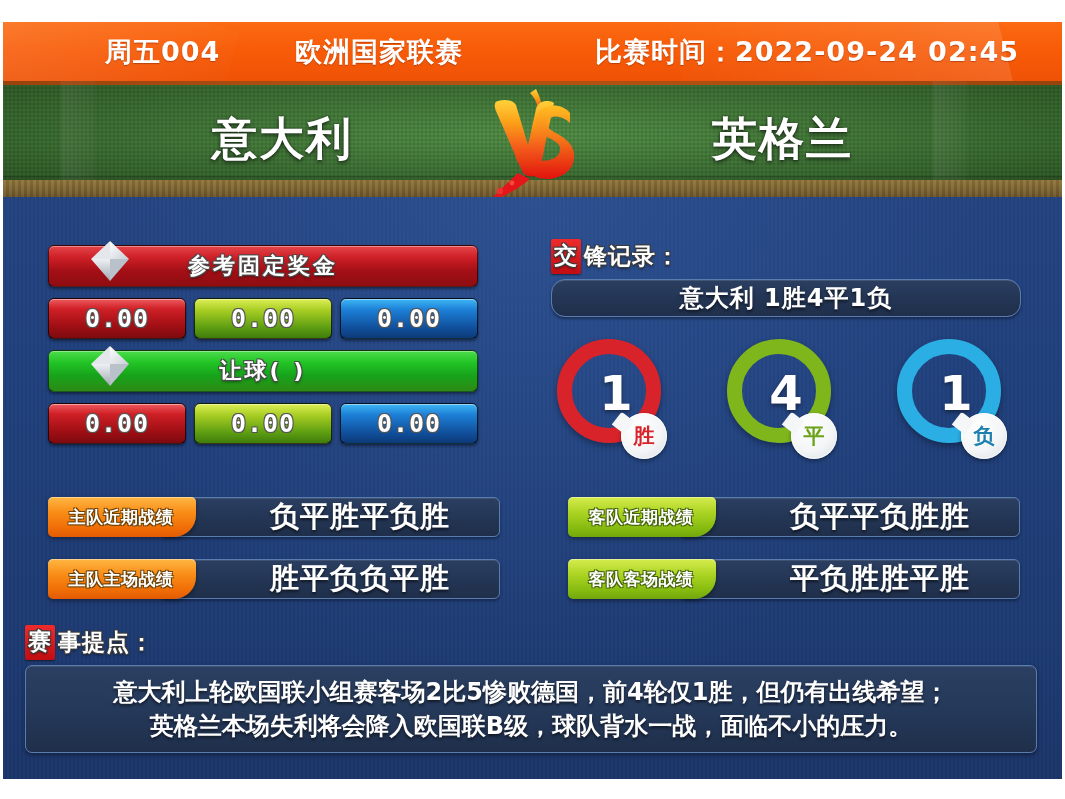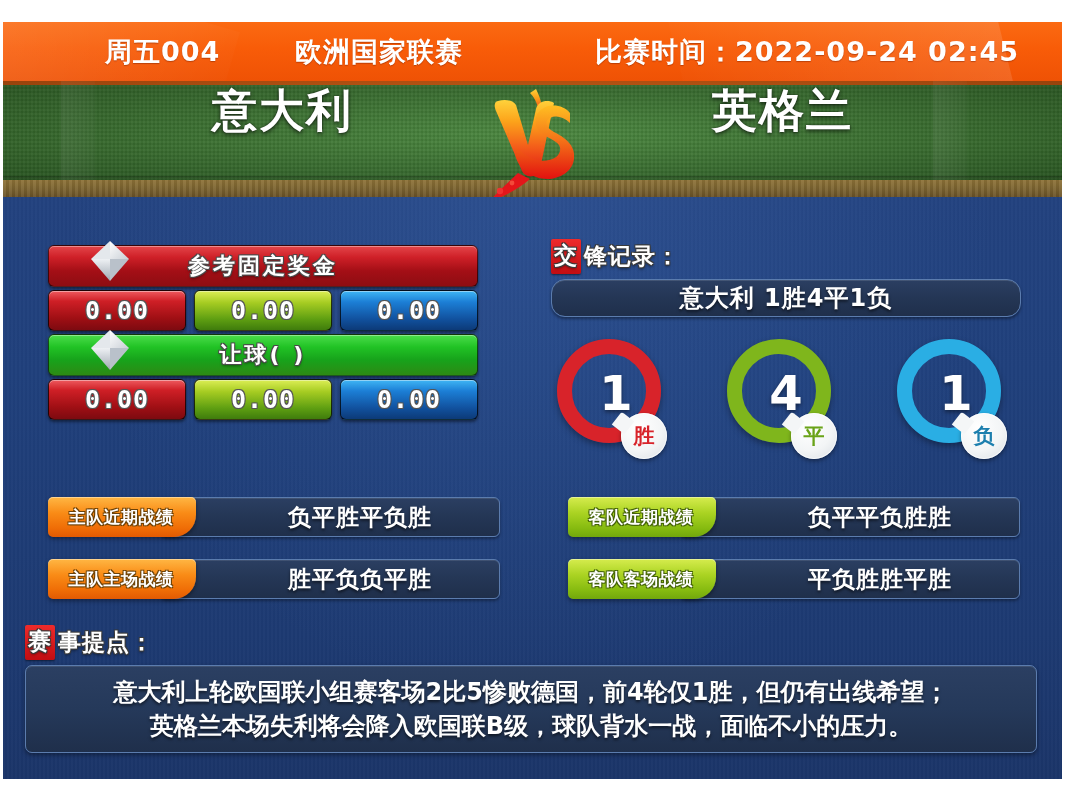--- a/index.html
+++ b/index.html
@@ -75,21 +75,21 @@
     background:
       repeating-linear-gradient(90deg,rgba(255,255,255,.06) 0 3px,rgba(0,0,0,.07) 3px 6px),
       linear-gradient(180deg,#8e7338 0%,#7b6330 55%,#6a5228 100%);
   }
   .soil-edge{
     position:absolute;left:0;bottom:17px;width:100%;height:4px;
     background:linear-gradient(180deg,rgba(0,0,0,.22),rgba(0,0,0,0));
   }
   #grass-inner{
     position:relative; z-index:4; height:100%;
-    display:flex; align-items:flex-start; justify-content:center;
+    display:flex; align-items:center; justify-content:center;
   }
   .team-name{
     color:#ffffff; font-family:"DejaVu Sans","Liberation Sans",sans-serif;
     font-weight:bold; font-size:45px; letter-spacing:2px;
     text-shadow:0 2px 4px rgba(0,0,0,.55), 0 0 2px rgba(0,0,0,.6);
     width:340px; text-align:center;
   }
   .team-home{ margin-right:25px; }
   .team-away{ margin-left:25px; }
   #vs-wrap{ position:relative; width:110px; height:116px; }
@@ -125,21 +125,21 @@
     text-shadow:-1px -1px 0 #4a4a4a,1px -1px 0 #4a4a4a,-1px 1px 0 #4a4a4a,1px 1px 0 #4a4a4a,0 2px 3px rgba(0,0,0,.5);
   }
   .bar-head.red{
     background:linear-gradient(180deg,#e4464a 0%,#cf2028 28%,#a40f16 62%,#8e0d12 100%);
   }
   .bar-head.green{
     background:linear-gradient(180deg,#4bdd4b 0%,#21c325 30%,#17a31b 62%,#2d8a14 100%);
   }
   .bar-head .gem{ left:38px; top:-8px; }
 
-  .odds-row{ display:flex; gap:8px; margin:3px 0;justify-content:center; }
+  .odds-row{ display:flex; gap:8px; margin:11px 0;justify-content:center; }
   .odds-btn{
     flex:1; height:41px; border-radius:6px;
     display:flex; align-items:center; justify-content:center;
     border:1px solid rgba(0,0,0,.75);
     box-shadow:0 2px 3px rgba(0,0,0,.45), inset 0 1px 0 rgba(255,255,255,.45);
     color:#fff; font-family:"DejaVu Sans Mono","Liberation Mono",monospace;
     font-weight:bold; font-size:25px; letter-spacing:1px;
     text-shadow:-1px -1px 0 #555,1px -1px 0 #555,-1px 1px 0 #555,1px 1px 0 #555;
   }
   .odds-btn.c-red{ background:linear-gradient(180deg,#ee5a5e 0%,#cf1f26 26%,#9f0f14 70%,#7d0a10 100%); }
@@ -230,21 +230,21 @@
   }
   .form-field{
     position:absolute; left:112px; top:0; right:0; height:40px;
     border-radius:6px;
     background:linear-gradient(180deg,#2b3f62 0%,#243655 50%,#1f2f4b 100%);
     border:1px solid #5b7cae;
     box-shadow:inset 0 1px 0 rgba(255,255,255,.1), 0 2px 3px rgba(0,0,0,.35);
     display:flex; align-items:center; justify-content:center;
     padding-left:60px;
     color:#fff; font-family:"DejaVu Sans","Liberation Sans",sans-serif;
-    font-weight:bold; font-size:23px; letter-spacing:1px;
+    font-weight:bold; font-size:29px; letter-spacing:1px;
     text-shadow:0 2px 3px rgba(0,0,0,.6);
   }
 
   
   #tips{ position:absolute; left:22px; top:430px; width:1012px; }
   #tips-box{
     margin-top:8px; border-radius:7px; min-height:88px;
     background:linear-gradient(180deg,#2b3f62 0%,#25395a 50%,#1f2f4b 100%);
     border:1px solid #5b7cae;
     box-shadow:inset 0 1px 0 rgba(255,255,255,.1), 0 2px 4px rgba(0,0,0,.4);

